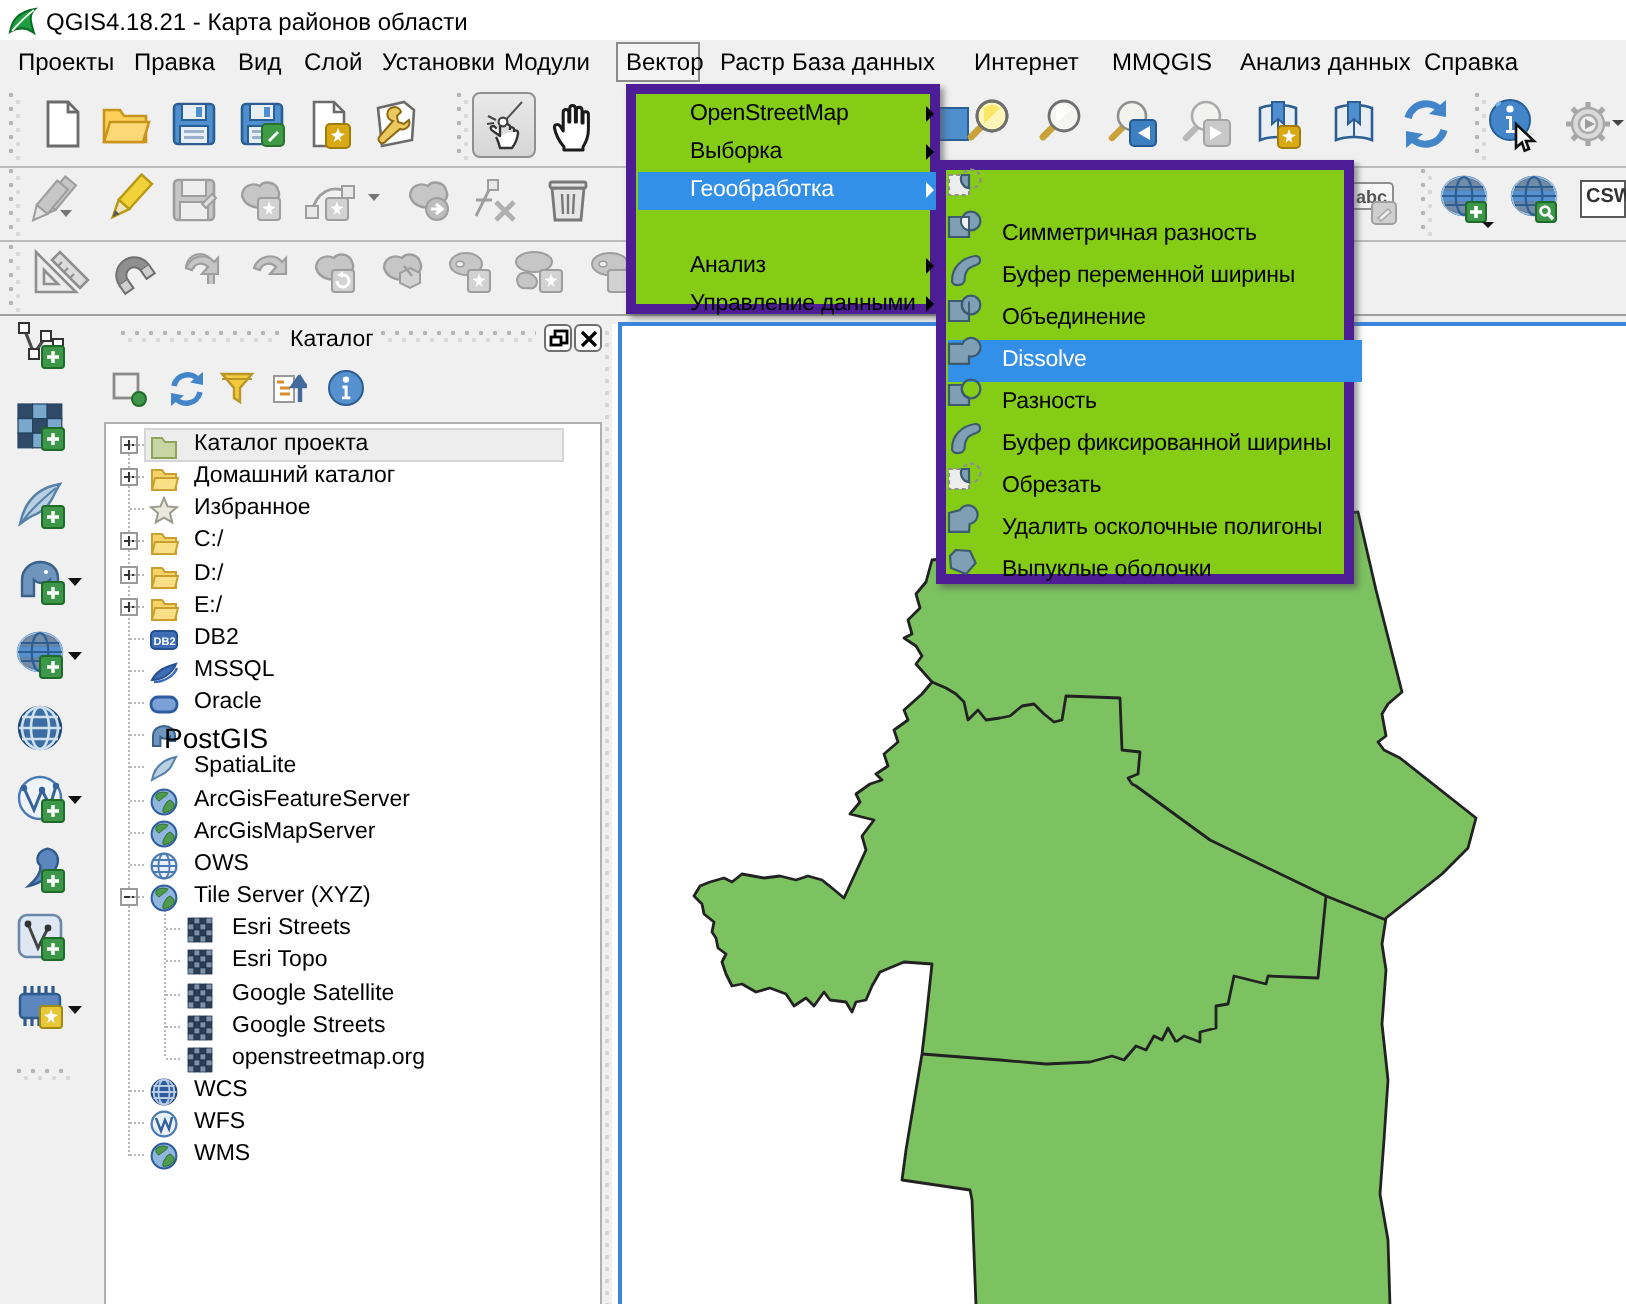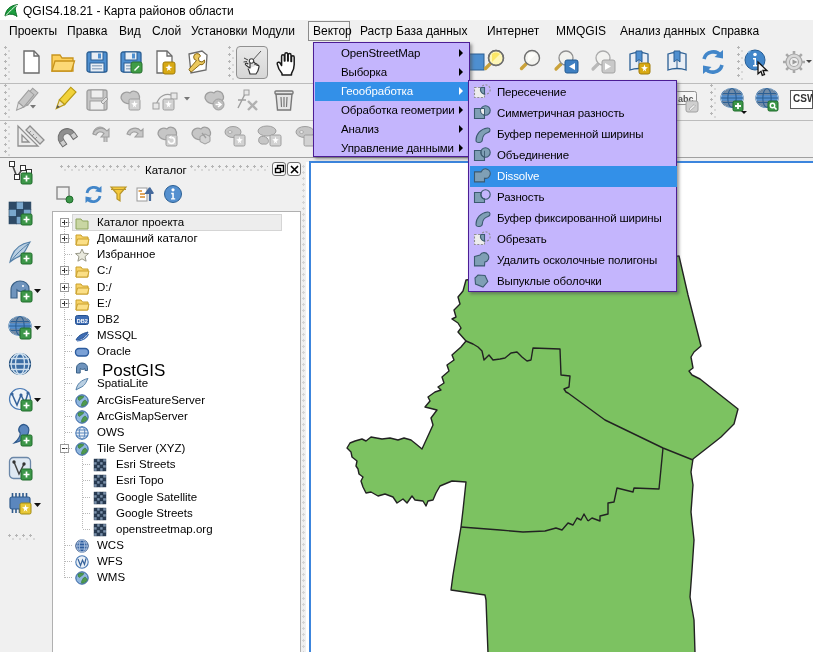--- a/index.html
+++ b/index.html
@@ -11,21 +11,21 @@
 .mi{position:absolute;top:24px;font-size:12px;color:#000;white-space:nowrap;}
 .toolzone{left:0;top:42px;width:813px;height:116px;background:#f0f0f0;}
 .hline{position:absolute;left:0;width:813px;height:1px;background:#bcbcbc;}
 .grip{position:absolute;width:7px;background-image:radial-gradient(circle at 1.5px 1.5px,#b5b5b5 1px,transparent 1.3px),radial-gradient(circle at 5px 5px,#d8d8d8 1px,transparent 1.3px);background-size:7px 7px;}
 .leftbar{left:0;top:158px;width:45px;height:494px;background:#f0f0f0;}
 .panel{left:45px;top:158px;width:261px;height:494px;background:#f0f0f0;}
 .ptitle{position:absolute;font-size:11.5px;color:#000;}
 .treebox{position:absolute;left:52px;top:211px;width:249px;height:442px;background:#fff;border:1px solid #b0b0b0;}
 .texp{position:absolute;width:9px;height:9px;border:1px solid #9a9a9a;background:#fff;}
 .canvas{left:309px;top:161px;width:504px;height:491px;background:#fff;border-left:2px solid #3c85dd;border-top:2px solid #3c85dd;}
-.menu{position:absolute;background:#c4b5fd;border:1px solid #4c1d95;box-shadow:2px 2px 3px rgba(80,80,80,.6);}
+.menu{position:absolute;background:#84cc16;border:5px solid #4c1d95;box-shadow:2px 2px 3px rgba(80,80,80,.6);}
 .m1item{position:absolute;left:1px;width:155px;height:19px;font-size:11.5px;letter-spacing:-0.15px;color:#000;white-space:nowrap;}
 .m1item .t{position:absolute;left:26px;top:2.5px;}
 .m1item .ar{position:absolute;right:7px;top:5px;width:0;height:0;border-left:4px solid #000;border-top:4px solid transparent;border-bottom:4px solid transparent;}
 .m2item{position:absolute;left:1px;width:207px;height:21px;font-size:11.5px;letter-spacing:-0.15px;color:#000;white-space:nowrap;}
 .m2item .t{position:absolute;left:27px;top:3.5px;}
 .hl{background:#3390e8;color:#fff;}
 .hl .ar{border-left-color:#fff !important;}
 svg.ic{position:absolute;overflow:visible;}
 </style>
 </head>
@@ -526,21 +526,21 @@
 <div class="abs" style="left:97px;top:329px;font-size:11.5px;white-space:nowrap">MSSQL</div>
 <div class="abs" style="left:65px;top:351px;width:8px;height:1px;background-image:linear-gradient(90deg,#b8b8b8 1px,transparent 1px);background-size:2px 1px;"></div>
 <svg class="ic" style="left:75px;top:345px" width="14" height="14" viewBox="0 0 14 14">
     <rect x="0.5" y="3.5" width="13" height="7.5" rx="3.5" fill="#7ba1d6" stroke="#2d5c9e" stroke-width="1.4"></rect>
   </svg>
 <div class="abs" style="left:97px;top:345px;font-size:11.5px;white-space:nowrap">Oracle</div>
 <div class="abs" style="left:65px;top:367px;width:8px;height:1px;background-image:linear-gradient(90deg,#b8b8b8 1px,transparent 1px);background-size:2px 1px;"></div>
 <svg class="ic" style="left:75px;top:361px" width="14" height="14" viewBox="0 0 14 14">
     <path d="M1.5,12 L1.5,7 C1.5,3.5 4.5,2 7,2 C10,2 12.5,3.8 12.5,6.8 L12.5,9.5 L10,9.5 L10,7.5 C8.8,8.7 6.3,8.7 5.2,7.5 L5.2,12 Z" fill="#6f94bd" stroke="#3a6188" stroke-width="1"></path>
   </svg>
-<div class="abs" style="left:102px;top:361px;font-size:17px;white-space:nowrap">PostGIS</div>
+<div class="abs" style="left:82px;top:361px;font-size:14px;white-space:nowrap">PostGIS</div>
 <div class="abs" style="left:65px;top:383px;width:8px;height:1px;background-image:linear-gradient(90deg,#b8b8b8 1px,transparent 1px);background-size:2px 1px;"></div>
 <svg class="ic" style="left:75px;top:377px" width="14" height="14" viewBox="0 0 14 14">
     <path d="M1,13 C2,7 6,3 13,1.5 C11,5 10.5,8.5 5,10.8 C3.7,11.4 2.3,12.2 1,13 Z" fill="#b9cfe2" stroke="#5580a8" stroke-width="1"></path>
   </svg>
 <div class="abs" style="left:97px;top:377px;font-size:11.5px;white-space:nowrap">SpatiaLite</div>
 <div class="abs" style="left:65px;top:400px;width:8px;height:1px;background-image:linear-gradient(90deg,#b8b8b8 1px,transparent 1px);background-size:2px 1px;"></div>
 <svg class="ic" style="left:75px;top:394px" width="14" height="14" viewBox="0 0 14 14">
     <circle cx="7" cy="7" r="6.2" fill="#8fb6de" stroke="#2d5c9e"></circle>
     <path d="M3,3.4 C4.5,2 7,1.6 9,2.6 C8,4.4 6,5 4.5,6.5 C3,5.8 2.8,4.4 3,3.4 Z M10,6 C11.5,6.8 12.4,8 12,9.6 C10.6,11.4 8.6,12.3 6.6,12.2 C6,10.4 7.4,8.8 8.4,7 Z" fill="#4e9a4e" stroke="#2d6e2d" stroke-width="0.5"></path>
   </svg>
@@ -718,37 +718,30 @@
       <span class="ar"></span>
     </div>
  <div class="m1item" style="top:20px">
       <span class="t">Выборка</span>
       <span class="ar"></span>
     </div>
  <div class="m1item hl" style="top:39px">
       <span class="t">Геообработка</span>
       <span class="ar"></span>
     </div>
- <div class="m1item" style="top:58px">
-      <span class="t">Обработка геометрии</span>
-      <span class="ar"></span>
-    </div>
  <div class="m1item" style="top:77px">
       <span class="t">Анализ</span>
       <span class="ar"></span>
     </div>
  <div class="m1item" style="top:96px">
       <span class="t">Управление данными</span>
       <span class="ar"></span>
     </div>
 </div>
 <div class="menu" style="left:468px;top:80px;width:209px;height:212px">
- <div class="m2item" style="top:1px">
-      <span class="t">Пересечение</span>
-    </div>
  <div class="m2item" style="top:22px">
       <span class="t">Симметричная разность</span>
     </div>
  <div class="m2item" style="top:64px">
       <span class="t">Объединение</span>
     </div>
  <div class="m2item" style="top:43px">
       <span class="t">Буфер переменной ширины</span>
     </div>
  <div class="m2item hl" style="top:85px">

